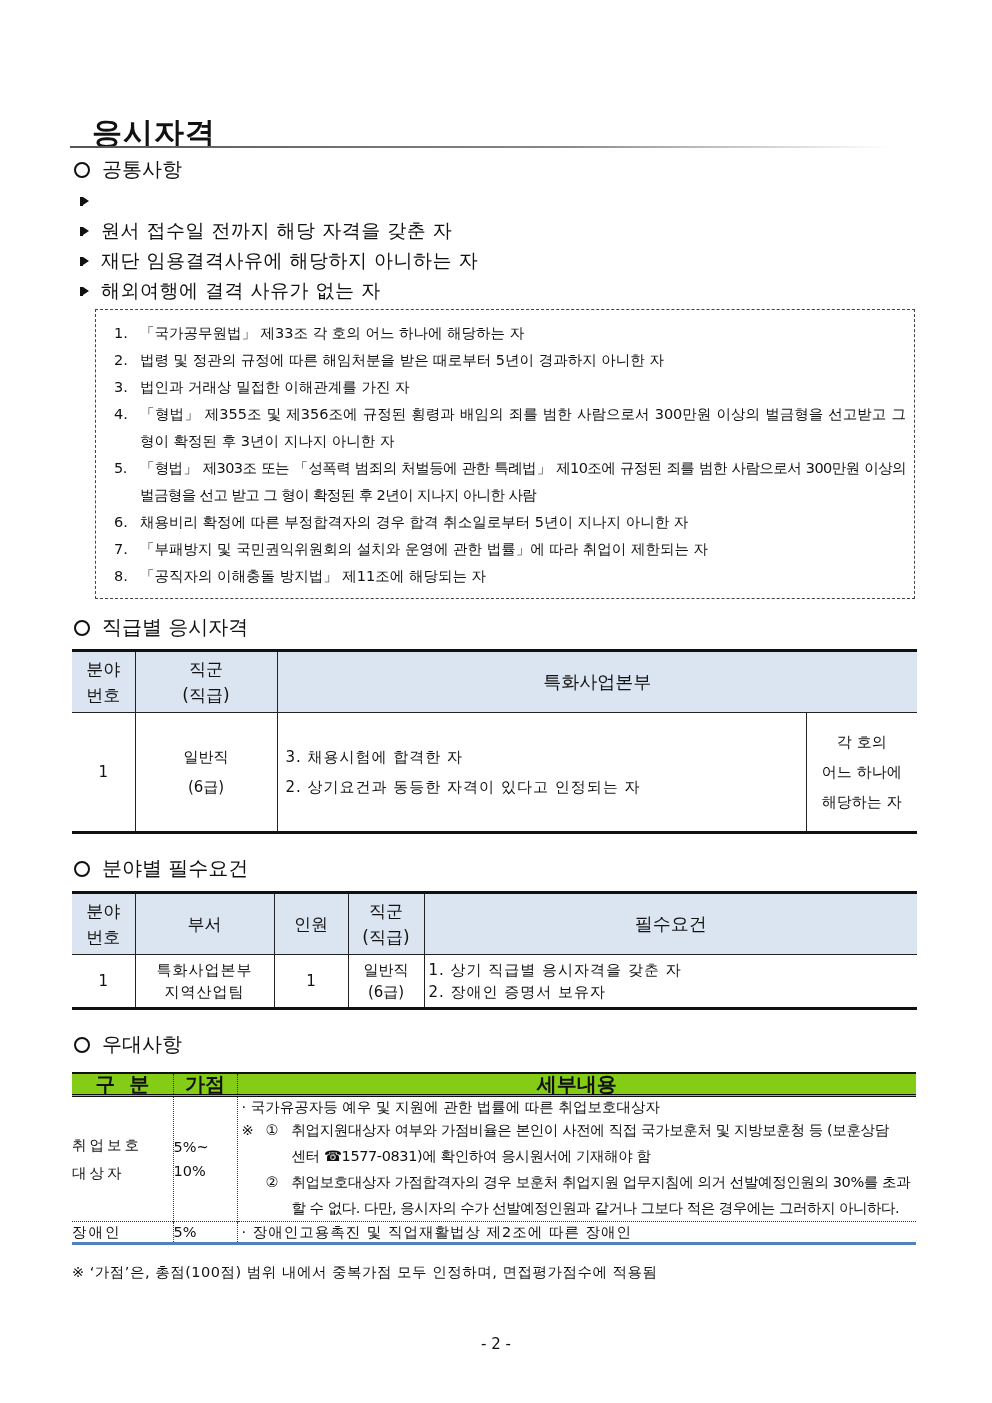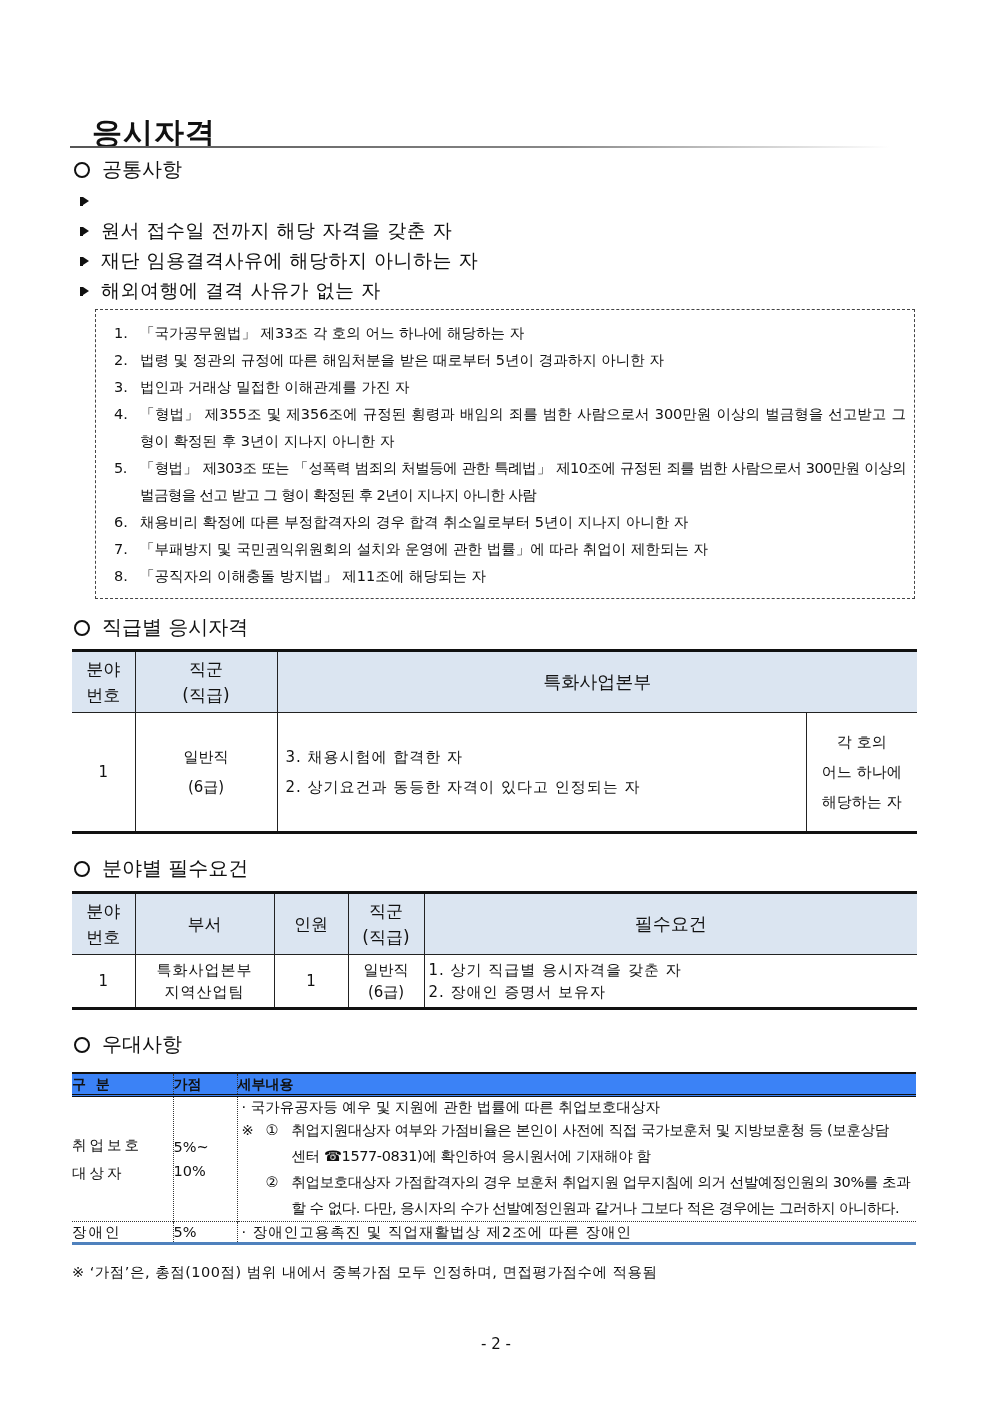--- a/index.html
+++ b/index.html
@@ -39,21 +39,21 @@
   .t2 th { background: #dbe5f1; font-size: 17px; line-height: 26px; height: 60px; }
   .t2 tbody tr { border-bottom: 3px solid #111; }
   .t2 td { height: 52px; font-size: 15px; line-height: 22px; }
   .t2 td.left { text-align: left; padding-left: 4px; letter-spacing: 1px; }
 
   .t3 { left: 72px; top: 1072px; width: 844px; }
   .t3 th, .t3 td { border-left: 1px dotted #333; border-right: 1px dotted #333; padding: 0; font-weight: normal; }
   .t3 th:first-child, .t3 td:first-child { border-left: none; }
   .t3 th:last-child, .t3 td:last-child { border-right: none; }
   .t3 thead tr { border-top: 2px solid #111; }
-  .t3 th { background: #3b82f6; font-size: 14px; font-weight: bold; height: 20px; line-height: 20px; text-align: left; border-bottom: 3px double #111; }
+  .t3 th { background: #84cc16; font-size: 20px; font-weight: bold; height: 20px; line-height: 20px; text-align: center; border-bottom: 3px double #111; }
   .t3 td { font-size: 14.5px; text-align: left; }
   .t3 tr.row-a td { height: 120px; }
   .t3 tr.row-b td { height: 20px; line-height: 20px; border-top: 1px dotted #333; border-bottom: 3px solid #4f81bd; }
   .t3 td.detail { text-align: left; vertical-align: top; padding-left: 4px; }
   .t3 .line { line-height: 26px; display: flex; }
   .t3 .line.first { line-height: 20px; }
   .t3 .mark { width: 24px; flex-shrink: 0; }
   .t3 .circnum { width: 26px; flex-shrink: 0; }
   .t3 .ind { padding-left: 50px; }
   .t3 .ind2 { padding-left: 50px; }

